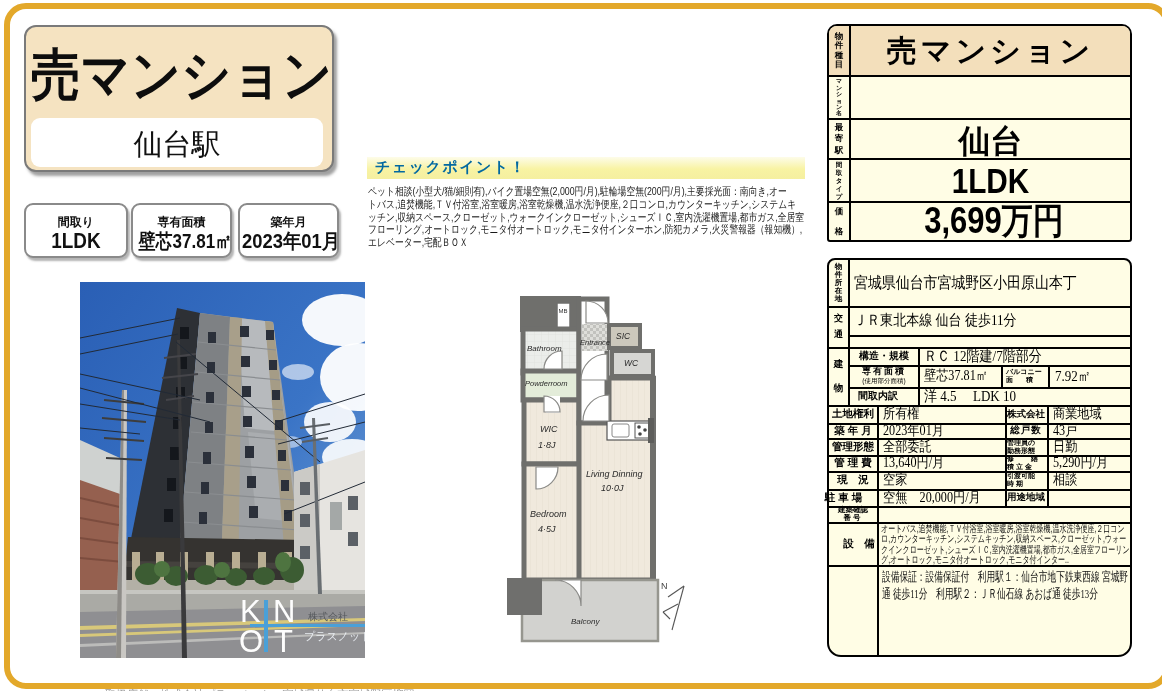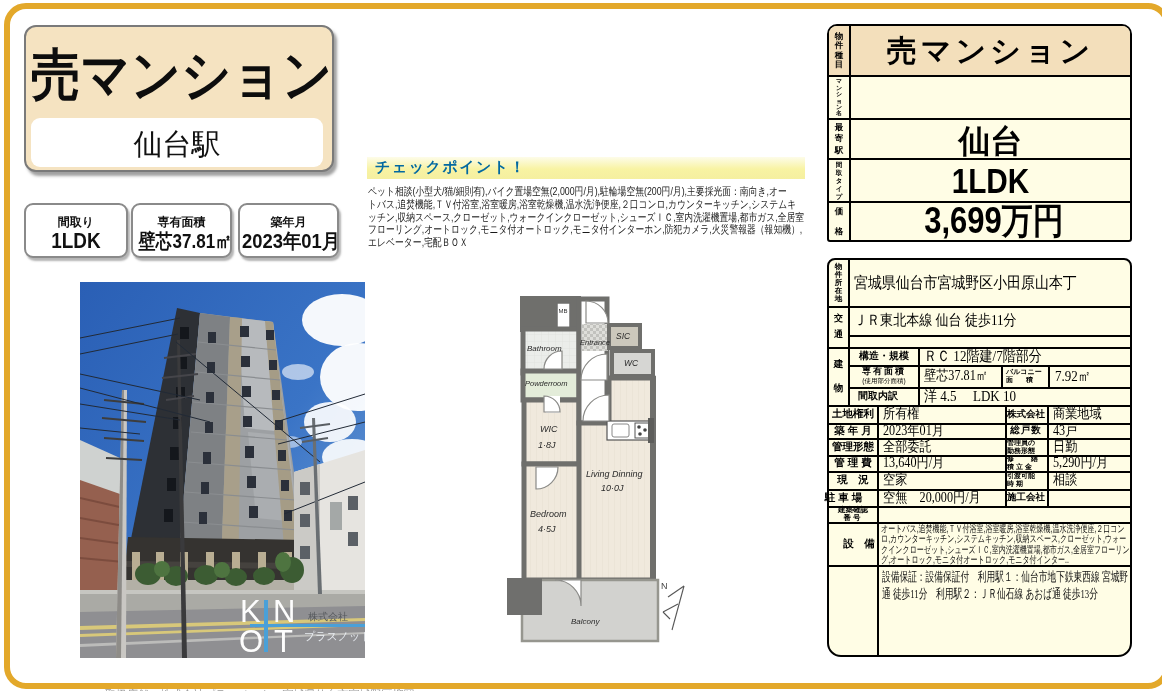--- a/index.html
+++ b/index.html
@@ -505,21 +505,21 @@
       <span style="font-size:7px;font-weight:bold;">引渡可能</span>
       <span style="font-size:7px;font-weight:bold;letter-spacing:2px;">時期</span>
     </div>
 
   <div class="abs gser cx" style="left:224px;top:211px;width:77px;height:18px;display:flex;align-items:center;font-size:14px;">相談</div>
 
   <div class="abs" style="left:0;top:229px;width:29px;height:17px;display:flex;align-items:center;justify-content:center;font-size:10.5px;font-weight:bold;letter-spacing:3px;text-indent:3px;white-space:nowrap;">駐車場</div>
 
   <div class="abs gser cx" style="left:54px;top:229px;width:122px;height:17px;display:flex;align-items:center;font-size:14px;white-space:nowrap;">空無　20,000円/月</div>
 
-  <div class="abs" style="left:176px;top:229px;width:42px;height:17px;display:flex;align-items:center;justify-content:center;font-size:9.5px;font-weight:bold;white-space:nowrap;">施工会社</div>
+  <div class="abs" style="left:176px;top:229px;width:42px;height:17px;display:flex;align-items:center;justify-content:center;font-size:9.5px;font-weight:bold;white-space:nowrap;">用途地域</div>
 
   <div class="abs" style="left:0;top:246px;width:48px;height:16px;display:flex;flex-direction:column;align-items:center;justify-content:center;line-height:1.05;">
       <span style="font-size:7.5px;font-weight:bold;">建築確認</span>
       <span style="font-size:7.5px;font-weight:bold;letter-spacing:2px;">番号</span>
     </div>
 
   <div class="abs" style="left:0;top:262px;width:60px;height:43px;display:flex;align-items:center;justify-content:center;font-size:10.5px;font-weight:bold;white-space:nowrap;">設　備</div>
 
   <div class="abs" style="left:52px;top:264px;width:350px;font-size:10px;line-height:10.4px;color:#111;white-space:nowrap;transform:scaleX(.70);transform-origin:0 0;">オートバス,追焚機能,ＴＶ付浴室,浴室暖房,浴室乾燥機,温水洗浄便座,２口コン<br>ロ,カウンターキッチン,システムキッチン,収納スペース,クローゼット,ウォー<br>クインクローゼット,シューズＩＣ,室内洗濯機置場,都市ガス,全居室フローリン<br>グ,オートロック,モニタ付オートロック,モニタ付インター..</div>
 

